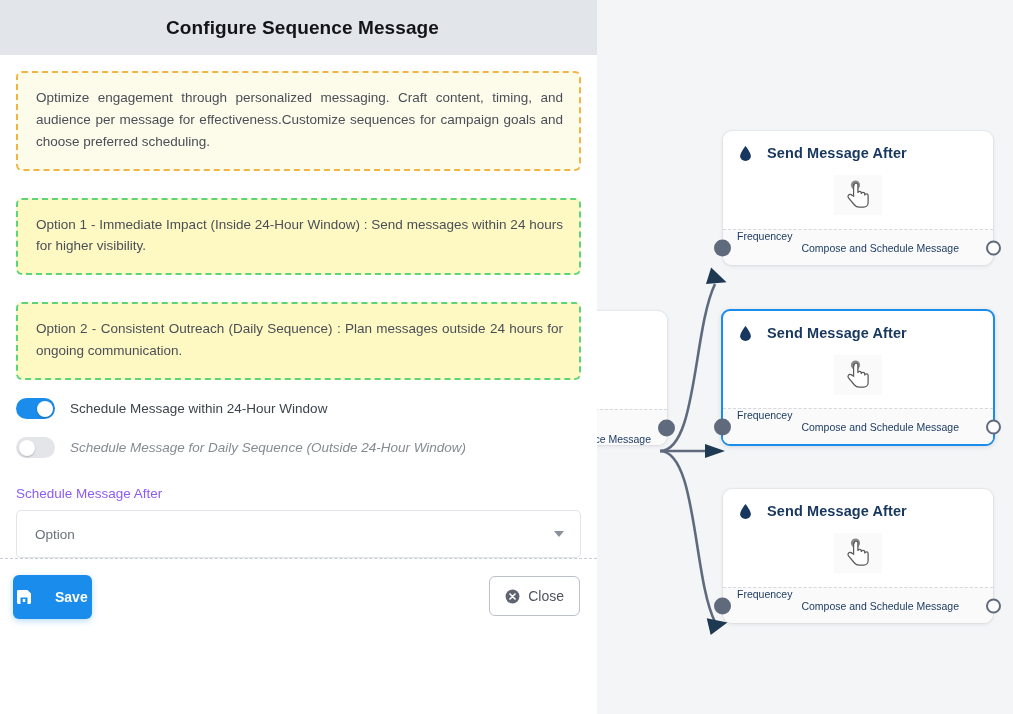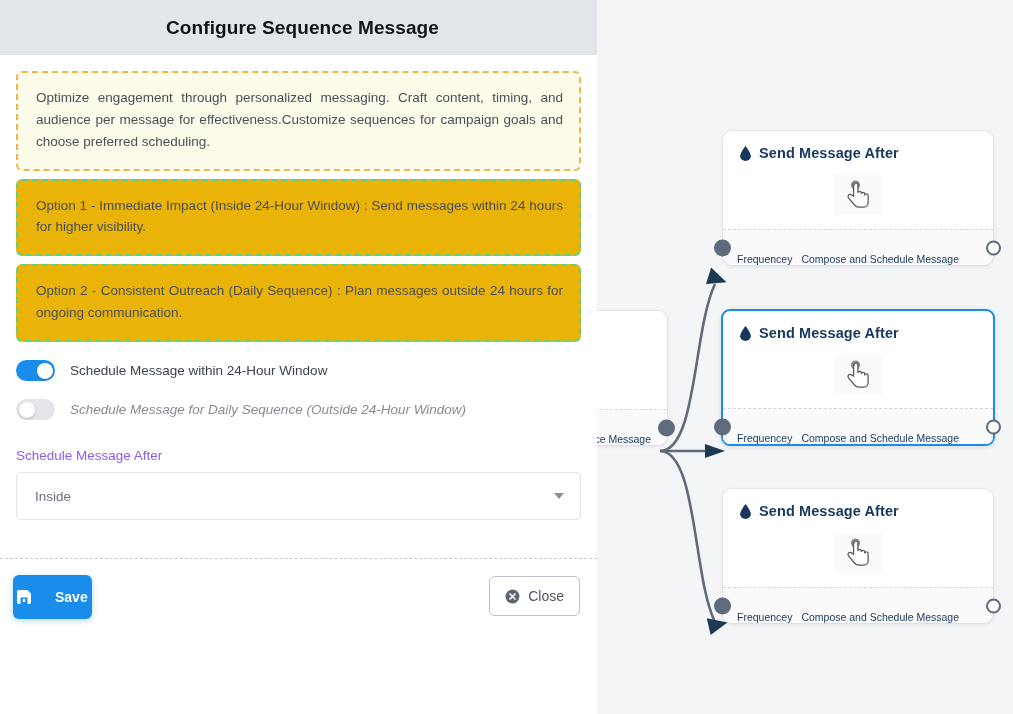--- a/index.html
+++ b/index.html
@@ -32,44 +32,45 @@
     box-shadow:0 1px 5px rgba(16,24,40,.12);
   }
   .node-body{
     height:98px;
     padding:14px 16px 0 16px;
     box-sizing:border-box;
     position:relative;
   }
   .node.selected .node-body{height:97px;}
   .node-title{
-    display:flex;align-items:center;gap:7px;
+    display:flex;align-items:center;gap:15px;
     color:#17375e;
     font-size:14.5px;
     font-weight:bold;
     letter-spacing:.1px;
     white-space:nowrap;
   }
   .drop-icon{display:inline-block;width:13px;height:15px;flex:0 0 auto;}
   .node-canvas-slot{
     position:absolute;left:50%;transform:translateX(-50%);
     top:44px;width:48px;height:40px;
     background:#fbfafb;
     display:flex;align-items:center;justify-content:center;
   }
   .hand-cursor{width:30px;height:32px;display:block;}
   .node-foot{
     border-top:1px dashed #d5d8dd;
     height:36px;
-    display:flex;align-items:flex-end;
+    display:flex;align-items:flex-start;
     background:#fafafa;
     border-radius:0 0 9px 9px;
     padding:0 14px 0 14px;
     box-sizing:border-box;
     position:relative;
+    flex-direction:column;
   }
   .node.selected .node-foot{border-radius:0 0 7px 7px;}
   .foot-left{
     font-size:10.5px;color:#17375e;white-space:nowrap;
   }
   .foot-right{
     font-size:10.5px;color:#17375e;white-space:nowrap;
     margin-left:auto;margin-right:20px;
   }
   
@@ -120,23 +121,23 @@
   }
   .note{
     border:2px dashed #f2b544;
     background:#fdfbea;
     border-radius:6px;
     padding:14px 16px 16px 18px;
     font-size:13.5px;color:#4a4f57;line-height:1.62;
     text-align:justify;
   }
   .opt{
-    margin-top:8px;
+    margin-top:27px;
     border:2px dashed #5ed37e;
-    background:#eab308;
+    background:#fef9c3;
     border-radius:6px;
     padding:14px 16px 16px 18px;
     font-size:13.5px;color:#4a4f57;line-height:1.62;
     text-align:justify;
   }
 
   .toggle-row{display:flex;align-items:center;margin-top:18px;}
   .toggle-row.second{font-style:italic;}
   .switch{
     width:39px;height:21px;border-radius:11px;flex:0 0 auto;
@@ -313,21 +314,21 @@
       <div class="toggle-row second">
         <span class="switch off">
           <span class="knob"></span>
         </span>
         <span class="toggle-label muted">Schedule Message for Daily Sequence (Outside 24-Hour Window)</span>
       </div>
 
       <div class="field-label">Schedule Message After</div>
 
       <div class="select">
-        <span>Inside</span>
+        <span>Option</span>
         <span class="caret"></span>
       </div>
     </div>
 
     <div class="panel-footer">
       <button class="btn-save">
         <svg class="icon-save" viewBox="0 0 16 16">
           <path d="M1.6 0 H12 L16 4 V14.4 A1.6 1.6 0 0 1 14.4 16 H1.6 A1.6 1.6 0 0 1 0 14.4 V1.6 A1.6 1.6 0 0 1 1.6 0 Z" fill="#ffffff"></path>
           <rect x="4" y="8.6" width="8" height="7.4" fill="#1a8ceb"></rect>
           <rect x="6.6" y="10.4" width="2.8" height="3.4" rx=".5" fill="#ffffff"></rect>

